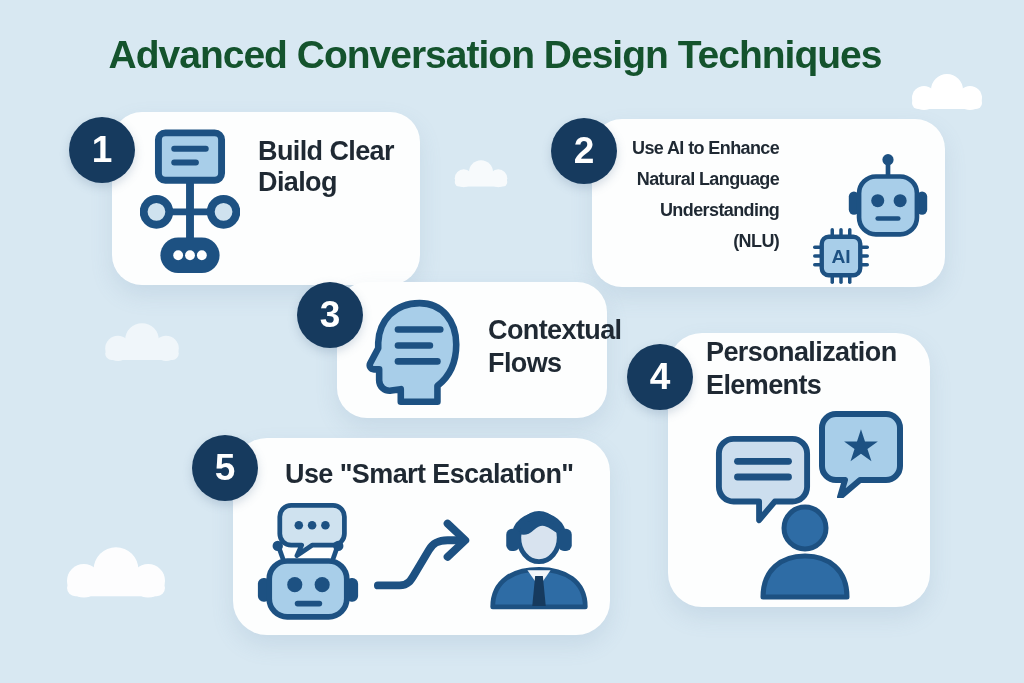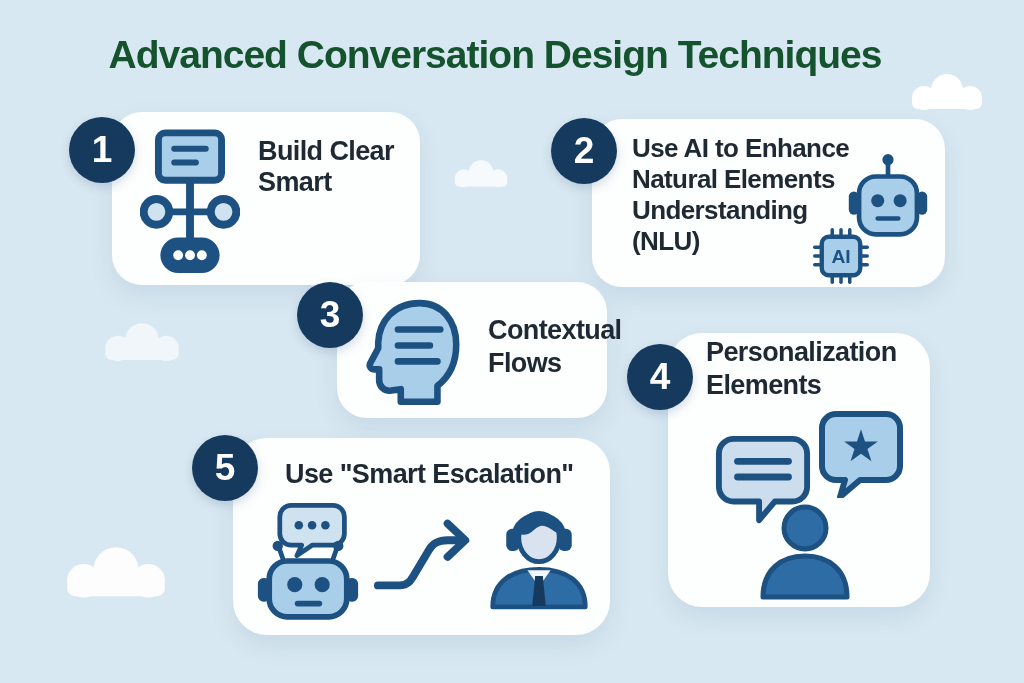--- a/index.html
+++ b/index.html
@@ -81,30 +81,30 @@
     <line x1="16" y1="86" x2="84" y2="86" stroke="#1d5182" stroke-width="7"></line>
     <circle cx="16" cy="86" r="13" fill="#cfe2ef" stroke="#1d5182" stroke-width="8"></circle>
     <circle cx="84" cy="86" r="13" fill="#cfe2ef" stroke="#1d5182" stroke-width="8"></circle>
     <rect x="20" y="112" width="60" height="36" rx="18" fill="#1d5182"></rect>
     <circle cx="38" cy="130" r="5" fill="#ffffff"></circle>
       <circle cx="50" cy="130" r="5" fill="#ffffff"></circle>
       <circle cx="62" cy="130" r="5" fill="#ffffff"></circle>
   </svg>
   <div class="cardtext" style="left:258px;top:136px;font-size:27px;line-height:31px;">
     <div class="ln">Build Clear</div>
-    <div class="ln">Smart</div>
+    <div class="ln">Dialog</div>
   </div>
 
   <div class="card" style="left:592px;top:119px;width:353px;height:168px;"></div>
   <div class="badge" style="left:551px;top:118px;">
     <span>2</span>
   </div>
-  <div class="cardtext" style="left:632px;top:133px;font-size:26px;line-height:31px;">
+  <div class="cardtext" style="left:632px;top:133px;font-size:18px;line-height:31px;text-align:right;">
     <div class="ln">Use AI to Enhance</div>
-    <div class="ln">Natural Elements</div>
+    <div class="ln">Natural Language</div>
     <div class="ln">Understanding</div>
     <div class="ln">(NLU)</div>
   </div>
   <svg class="icon" style="left:846px;top:150px;width:84px;height:94px;" viewBox="0 0 90 100">
     <line x1="45" y1="10" x2="45" y2="30" stroke="#1d5182" stroke-width="5"></line>
     <circle cx="45" cy="10" r="6" fill="#1d5182"></circle>
     <rect x="3" y="44" width="11" height="25" rx="5.5" fill="#1d5182"></rect>
     <rect x="76" y="44" width="11" height="25" rx="5.5" fill="#1d5182"></rect>
     <rect x="14" y="28" width="62" height="62" rx="18" fill="#a8cee9" stroke="#1d5182" stroke-width="5"></rect>
     <circle cx="34" cy="54" r="7" fill="#1d5182"></circle>

